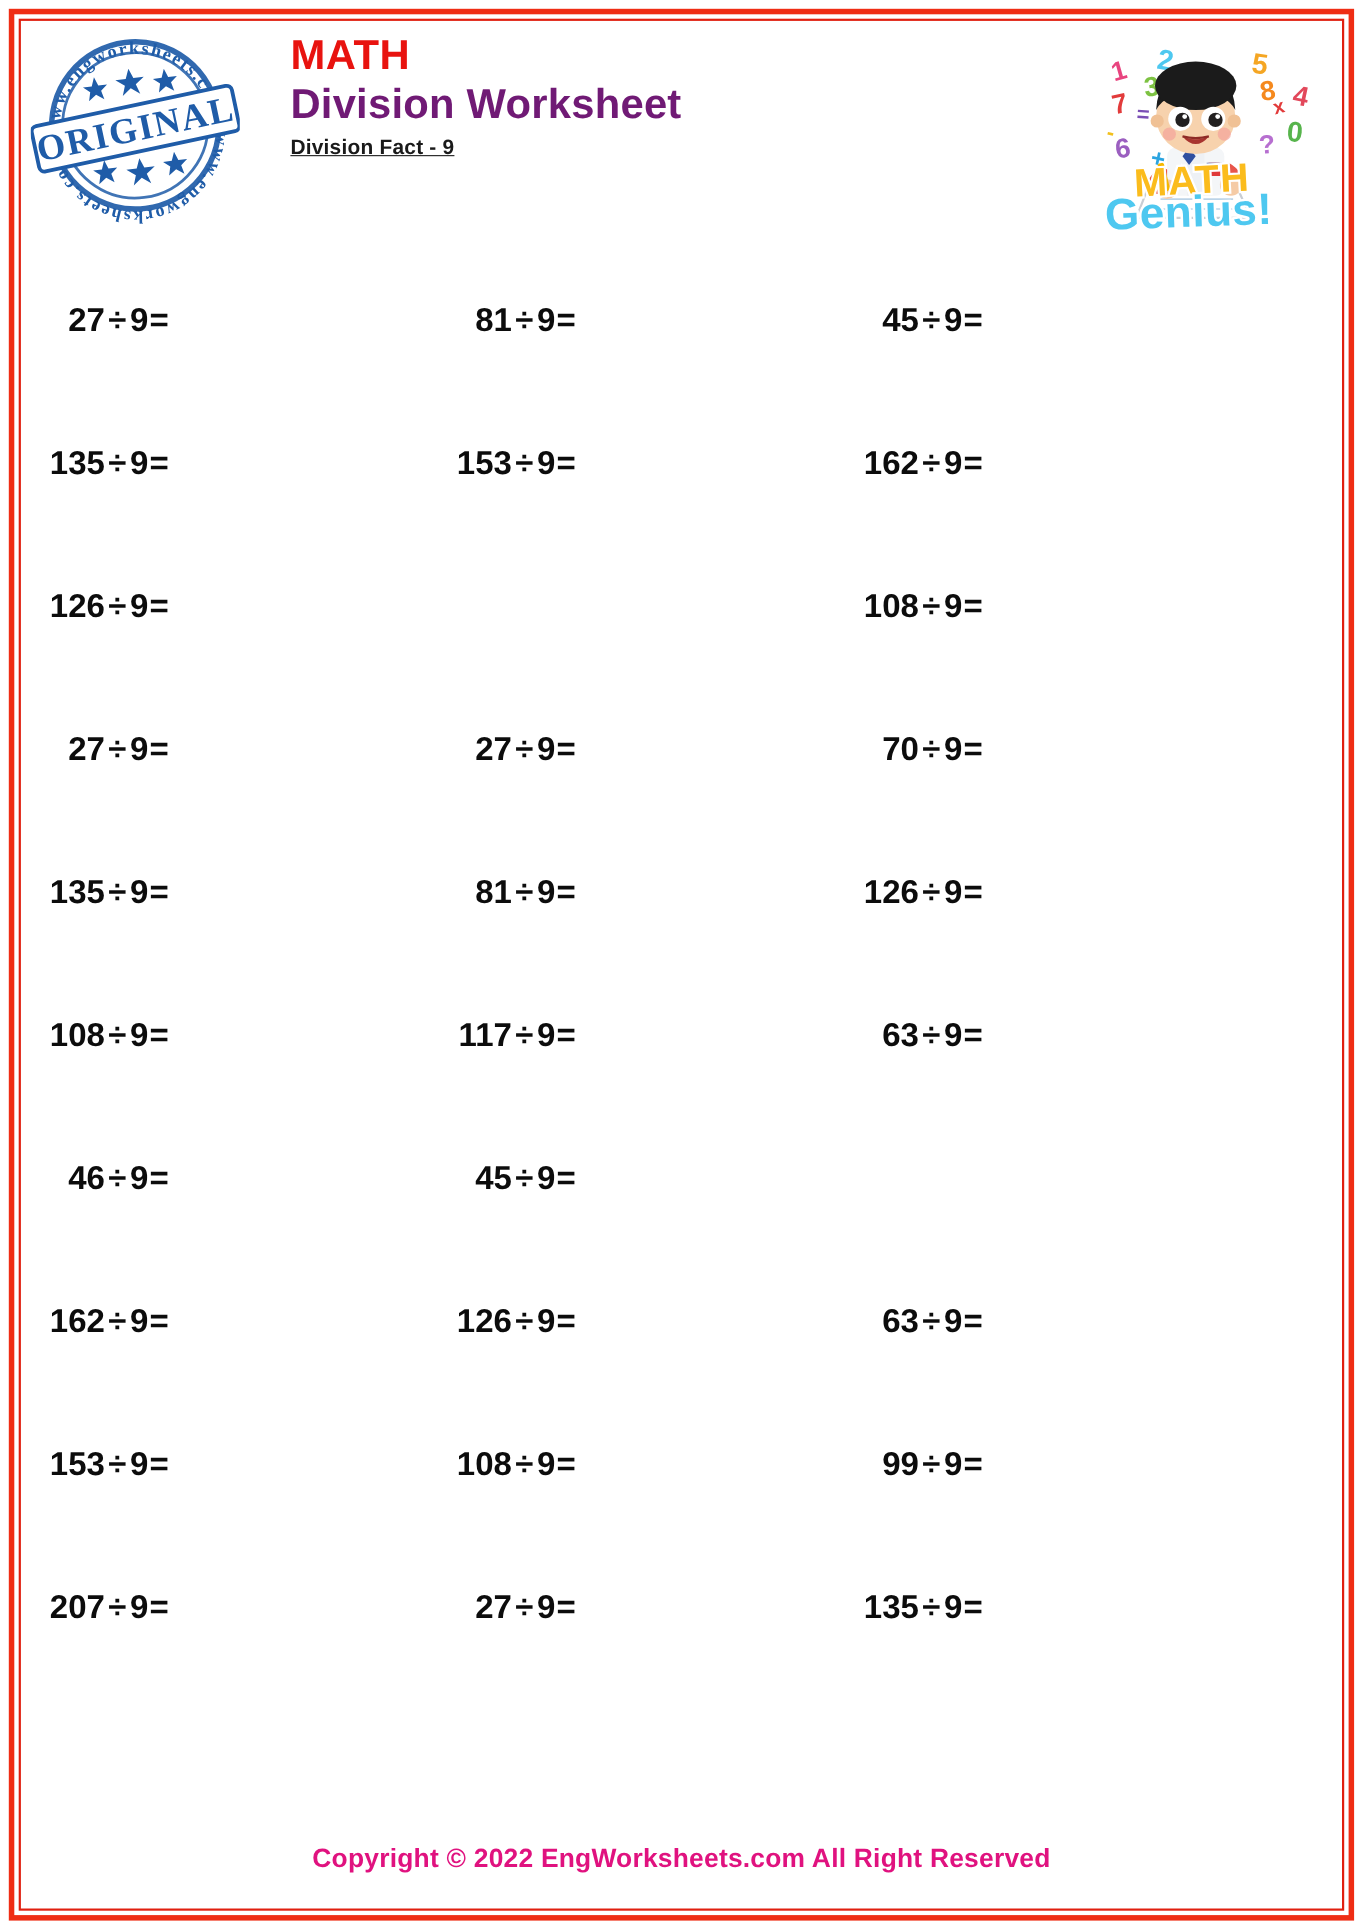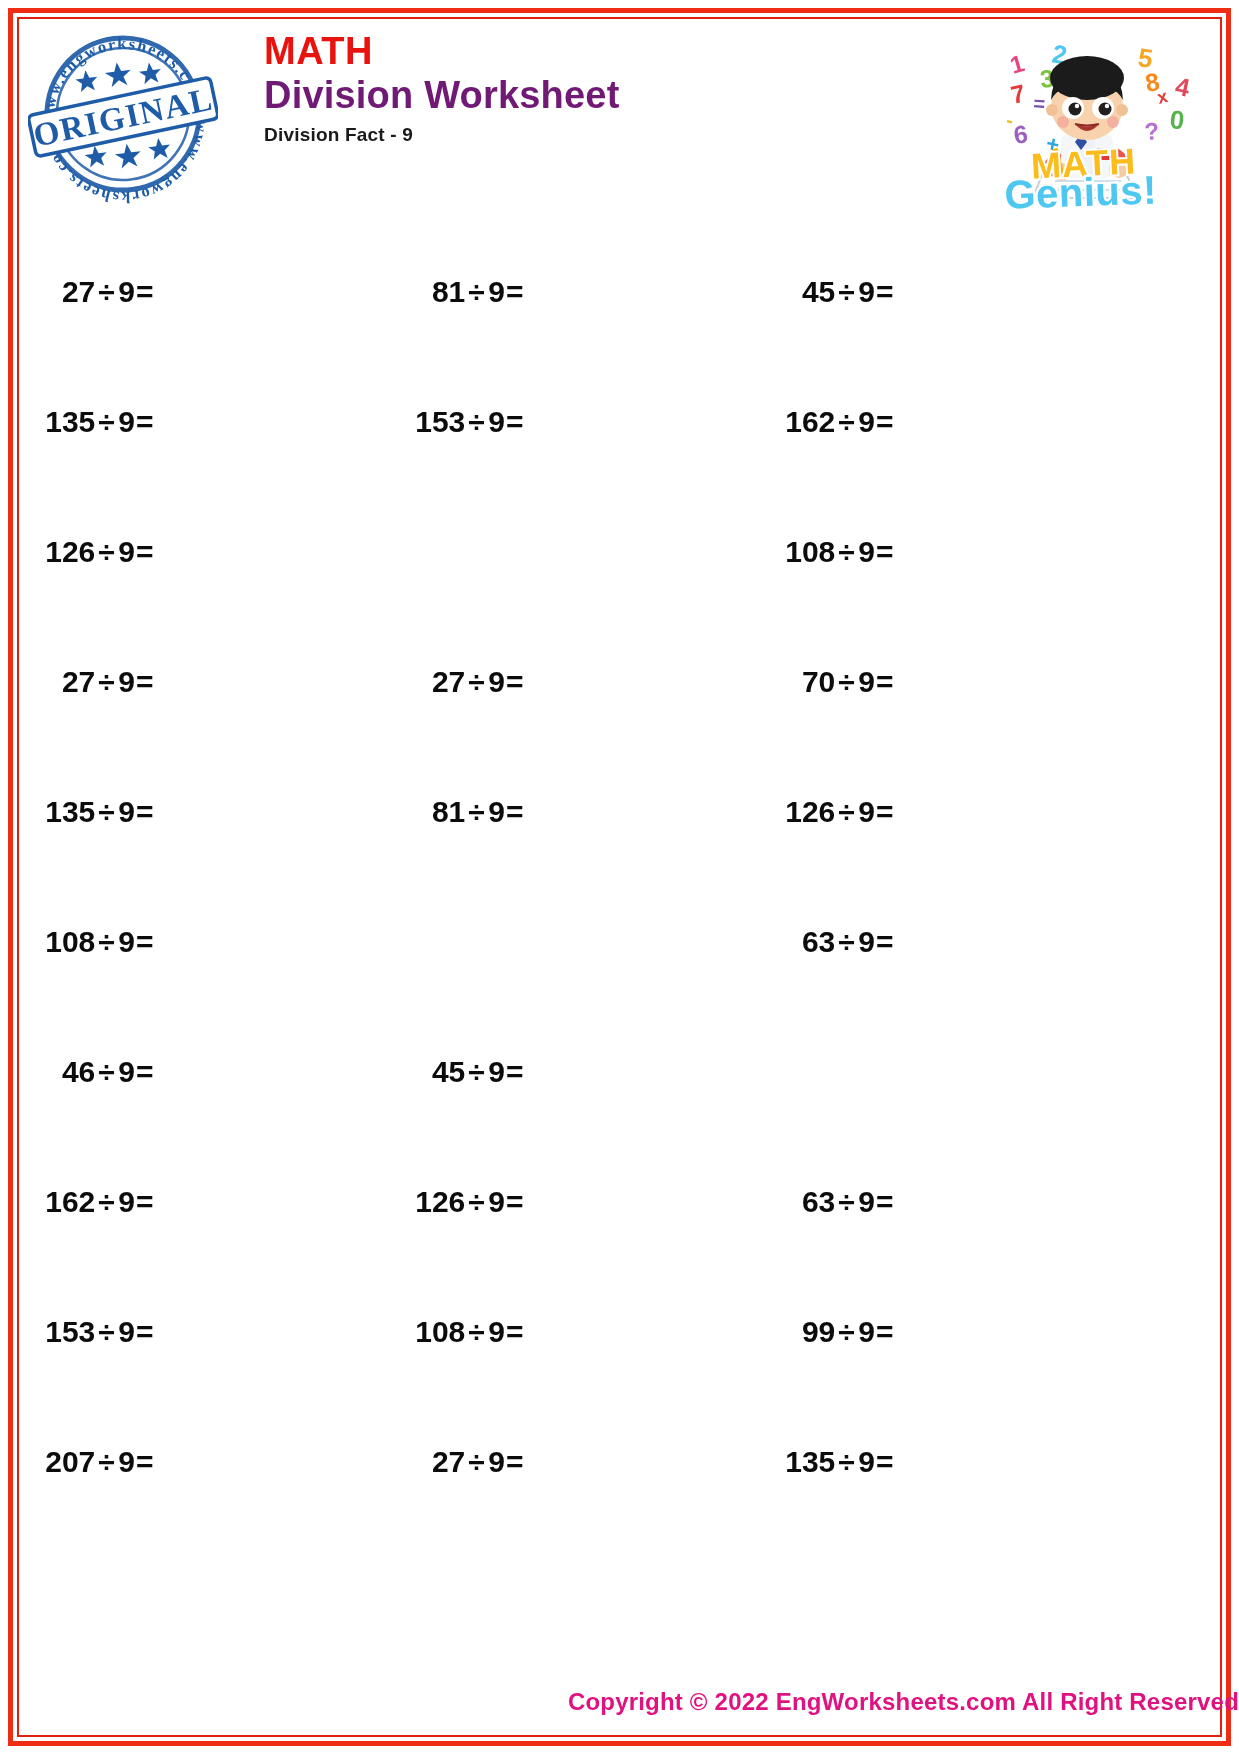--- a/index.html
+++ b/index.html
@@ -80,20 +80,21 @@
     line-height: 1.15;
     letter-spacing: 0.2px;
     margin-top: 2px;
   }
   .title-fact {
     font-size: 19px;
     font-weight: bold;
     color: #1a1a1a;
     margin-top: 6px;
     letter-spacing: 0.2px;
+    text-decoration: underline;
   }
 
   
   .logo {
     position: absolute;
     left: 945px;
     top: 0px;
     width: 230px;
     height: 190px;
   }
@@ -130,26 +131,25 @@
   .c0 { left: -200px; }
   .c1 { left: 170px; }
   .c2 { left: 540px; }
 
   
   .footer {
     position: absolute;
     left: 0;
     top: 1676px;
     width: 1239px;
-    text-align: right;
+    text-align: center;
     font-size: 24px;
     font-weight: bold;
     color: #e0127f;
     letter-spacing: 0.2px;
-    margin-top: 12px;
   }
 </style>
 </head>
 <body>
 
 <div class="page">
 
   <div class="border-outer"></div>
   <div class="border-inner"></div>
 
@@ -296,20 +296,21 @@
     </div>
 
     <div class="prow">
       <div class="cell c0"><span class="num">135</span><span class="op">÷</span><span class="num">9</span><span class="eq">=</span></div>
       <div class="cell c1"><span class="num">81</span><span class="op">÷</span><span class="num">9</span><span class="eq">=</span></div>
       <div class="cell c2"><span class="num">126</span><span class="op">÷</span><span class="num">9</span><span class="eq">=</span></div>
     </div>
 
     <div class="prow">
       <div class="cell c0"><span class="num">108</span><span class="op">÷</span><span class="num">9</span><span class="eq">=</span></div>
+      <div class="cell c1"><span class="num">117</span><span class="op">÷</span><span class="num">9</span><span class="eq">=</span></div>
       <div class="cell c2"><span class="num">63</span><span class="op">÷</span><span class="num">9</span><span class="eq">=</span></div>
     </div>
 
     <div class="prow">
       <div class="cell c0"><span class="num">46</span><span class="op">÷</span><span class="num">9</span><span class="eq">=</span></div>
       <div class="cell c1"><span class="num">45</span><span class="op">÷</span><span class="num">9</span><span class="eq">=</span></div>
     </div>
 
     <div class="prow">
       <div class="cell c0"><span class="num">162</span><span class="op">÷</span><span class="num">9</span><span class="eq">=</span></div>

